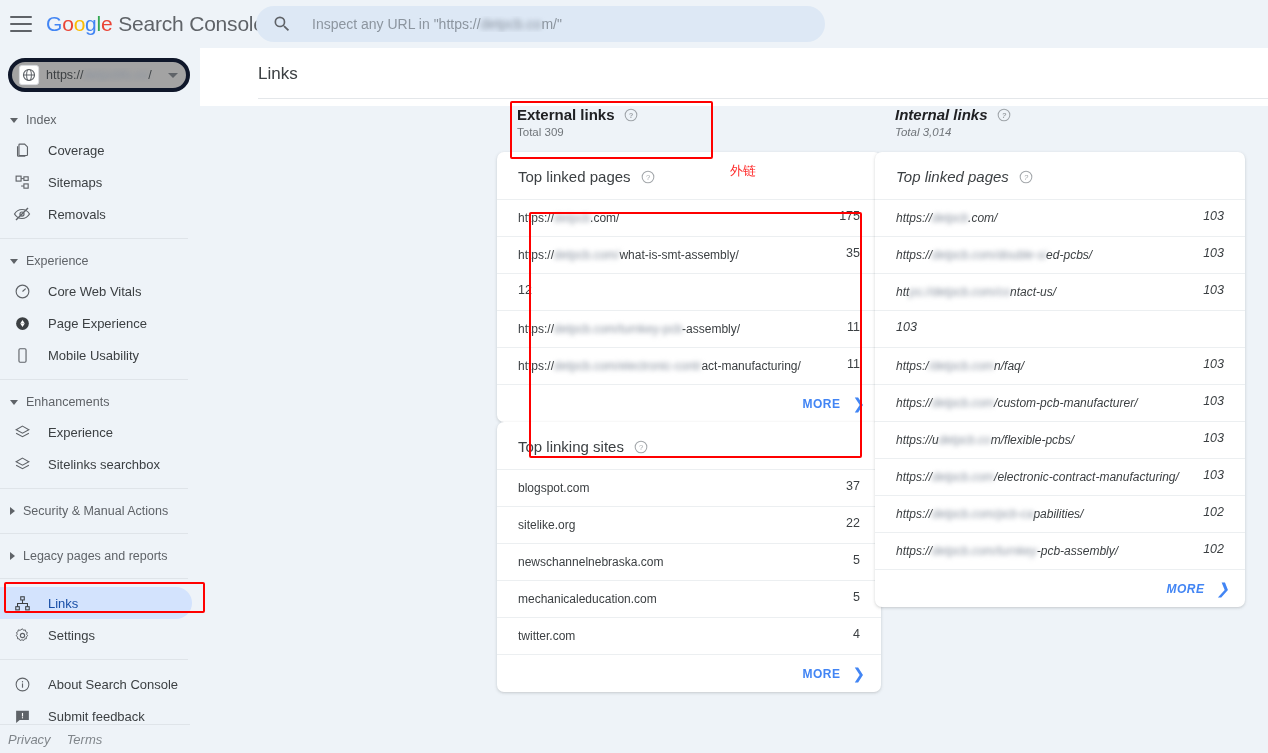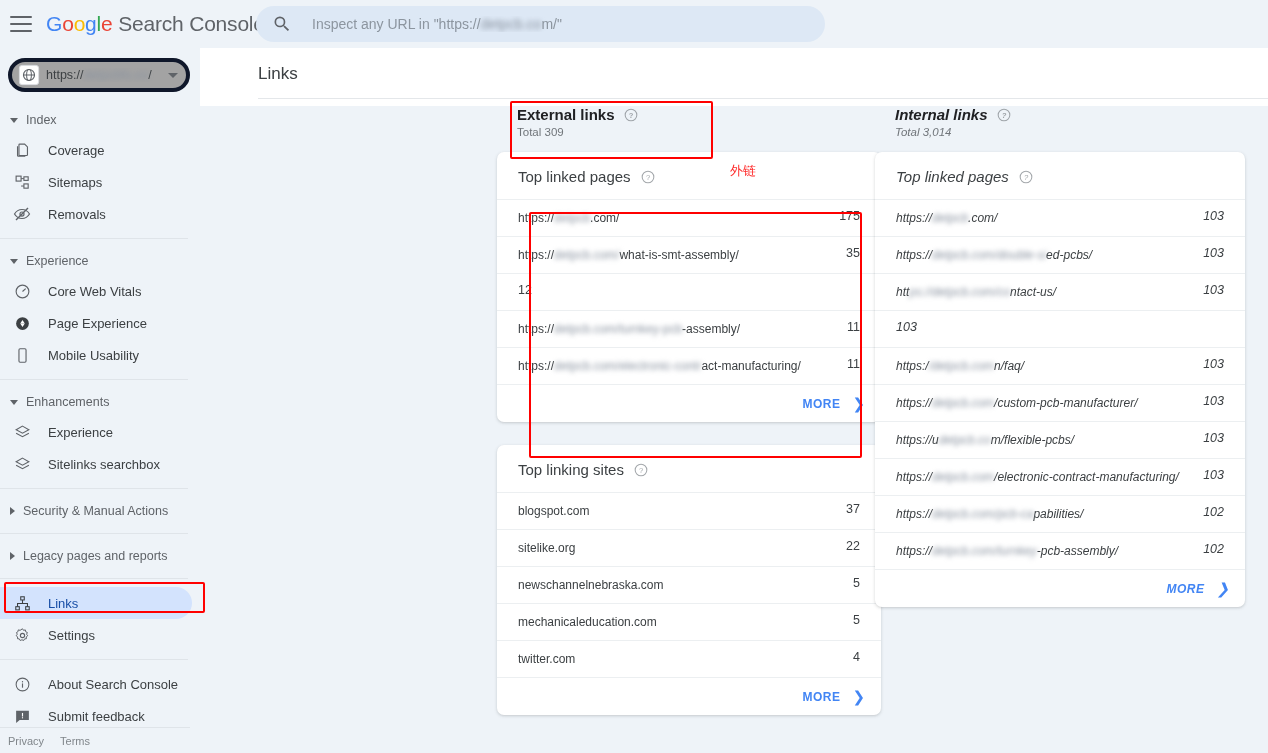--- a/index.html
+++ b/index.html
@@ -80,21 +80,21 @@
   .navitem.active { background: #d3e3fd; }
   .navitem.active .lbl { color: #174ea6; }
   .divider { height: 1px; background: #dfe4e9; margin: 8px 12px 8px 0; }
 
   .footlinks {
     position: absolute; bottom: 6px; left: 0;
     width: 190px; padding-top: 7px;
     border-top: 1px solid #dfe4e9;
     display: flex; gap: 16px; padding-left: 8px;
   }
-  .footlinks a { font-size: 11px; color: #80868b; text-decoration: none; }
+  .footlinks a { font-size: 13px; color: #80868b; text-decoration: none; font-style: italic; }
 
   
   .main {
     position: absolute; left: 200px; top: 48px;
     width: 1068px; height: 705px;
     background: #fff;
   }
   .pagetitle {
     font-size: 17px; color: #3c4043;
     padding: 16px 0 0 58px;
@@ -384,21 +384,21 @@
             <div class="rtxt"><span>https://</span><span class="blur">detpcb.com/electronic-contr</span><span>act-manufacturing/</span></div>
             <div class="rval">11</div>
           </div>
         </div>
         <div class="morerow">
           <span class="mtxt">MORE</span>
           <span class="marr">❯</span>
         </div>
       </div>
 
-      <div class="card" style="margin-top:23px;">
+      <div class="card" style="">
         <div class="cardtitle">
           <span>Top linking sites</span>
           <svg class="qm" viewBox="0 0 24 24">
               <circle cx="12" cy="12" r="10" fill="none" stroke="#80868b" stroke-width="1.8"></circle>
               <text x="12" y="16.5" font-size="13" text-anchor="middle" fill="#80868b" font-family="Liberation Sans, sans-serif">?</text>
             </svg>
         </div>
         <div>
           <div class="row">
             <div class="rtxt">blogspot.com</div>

